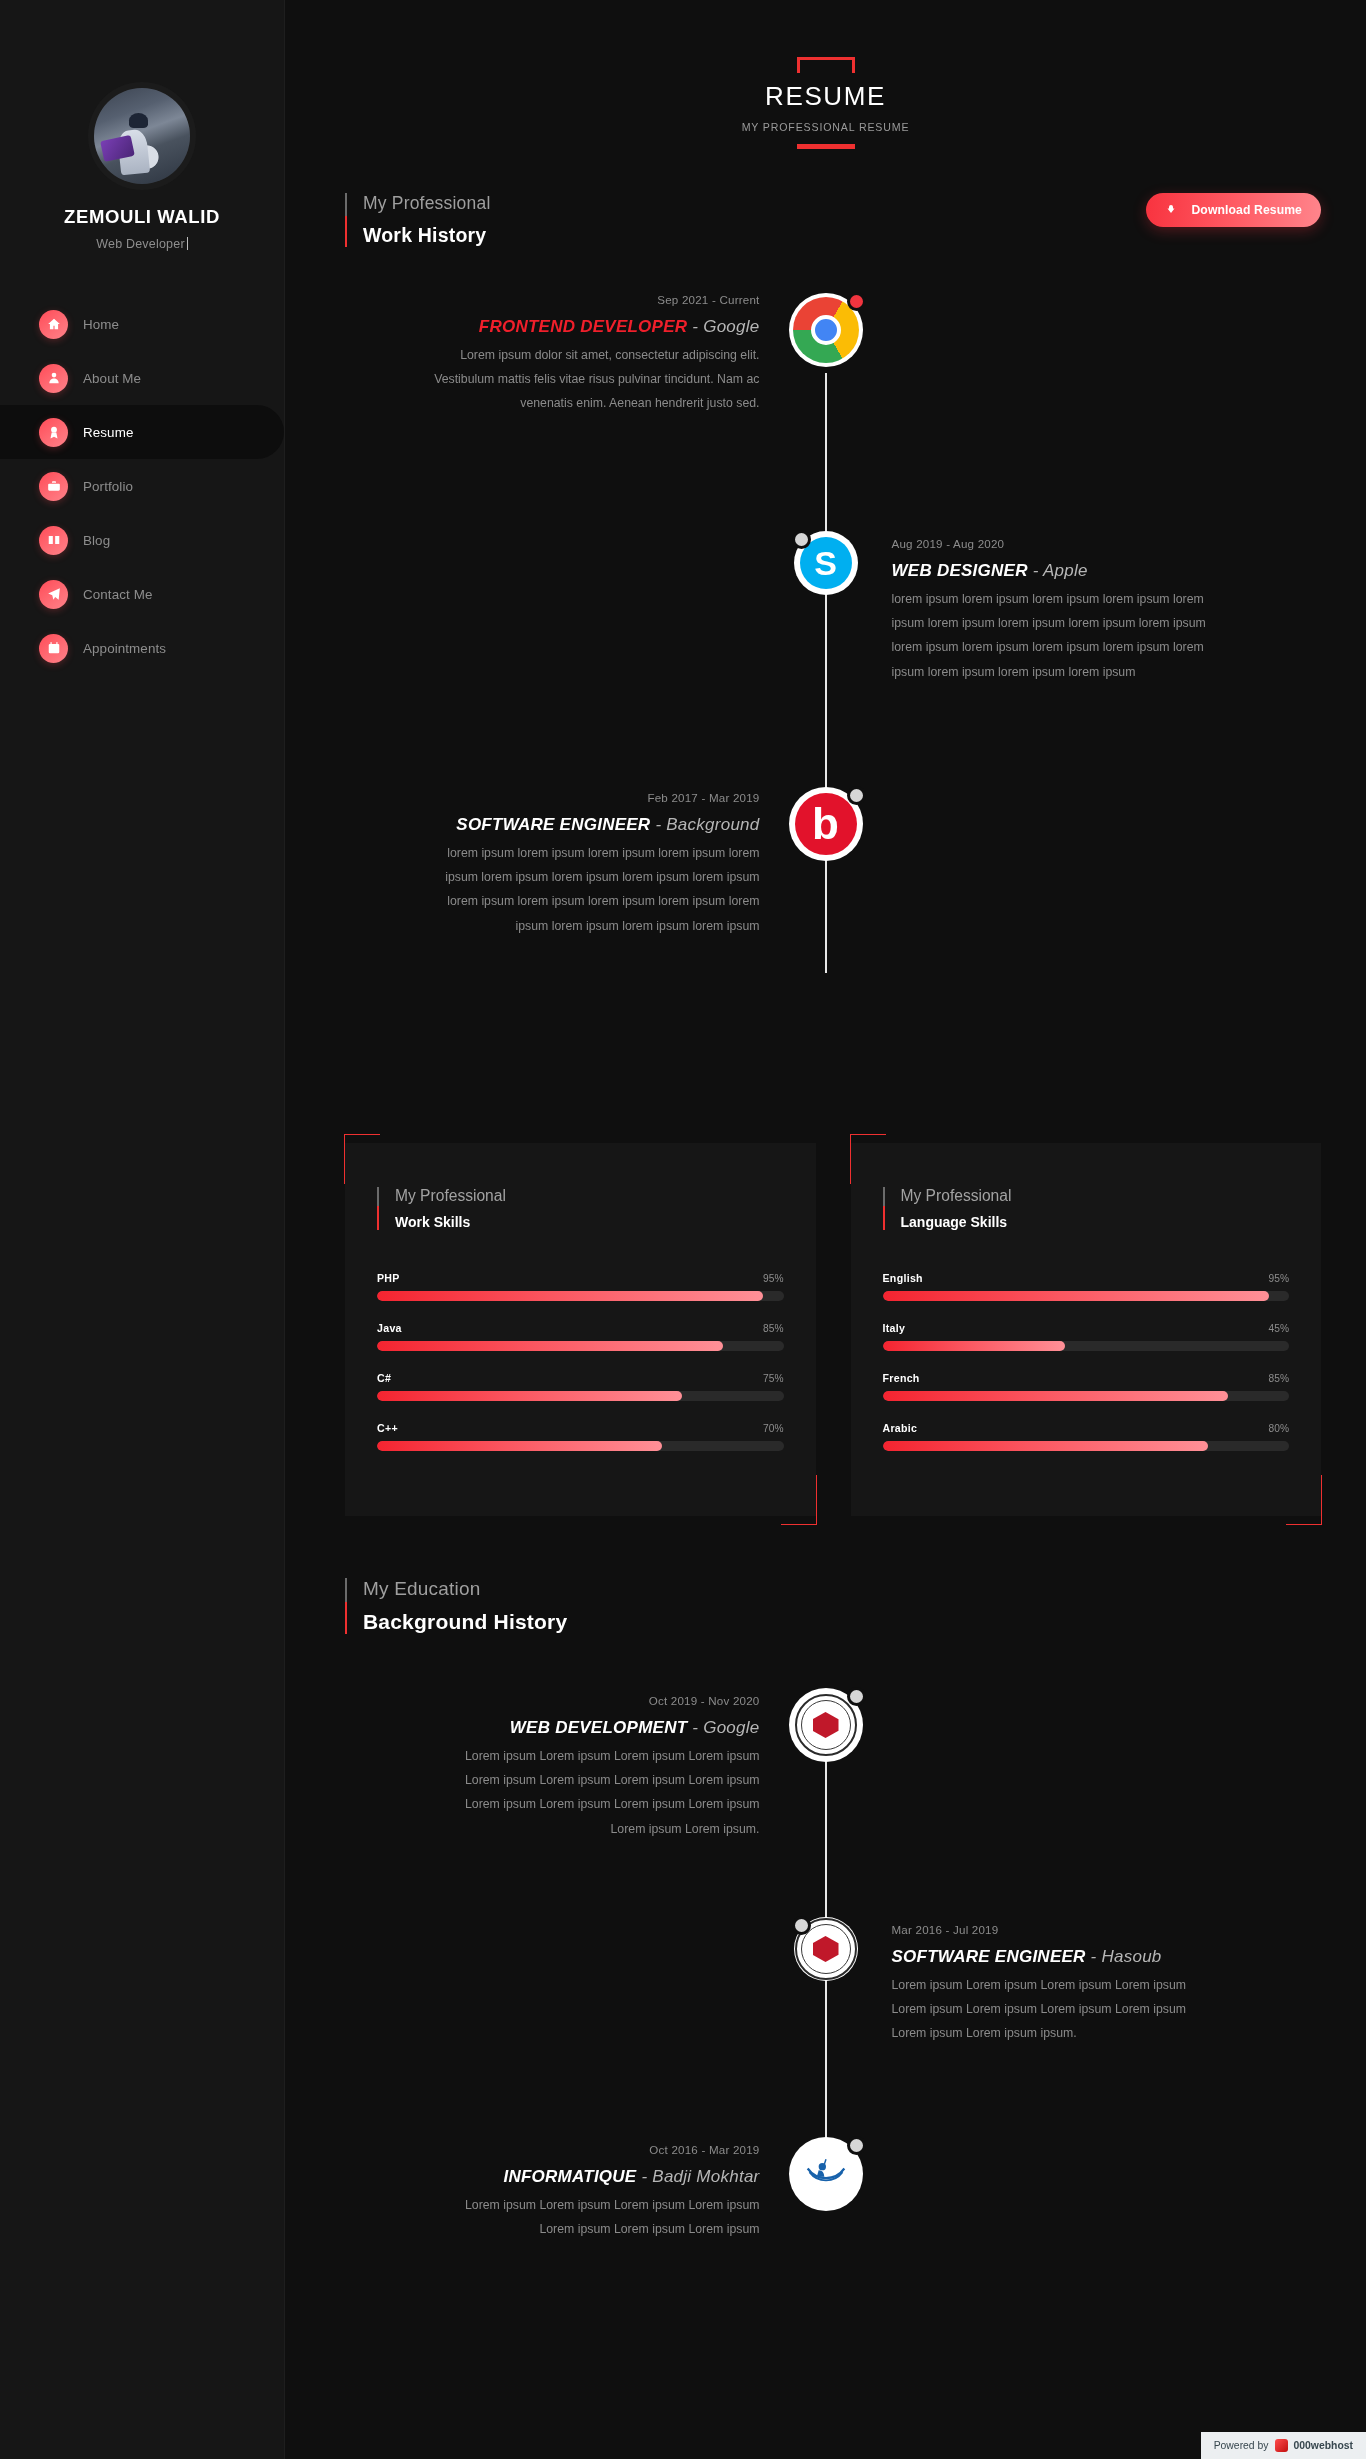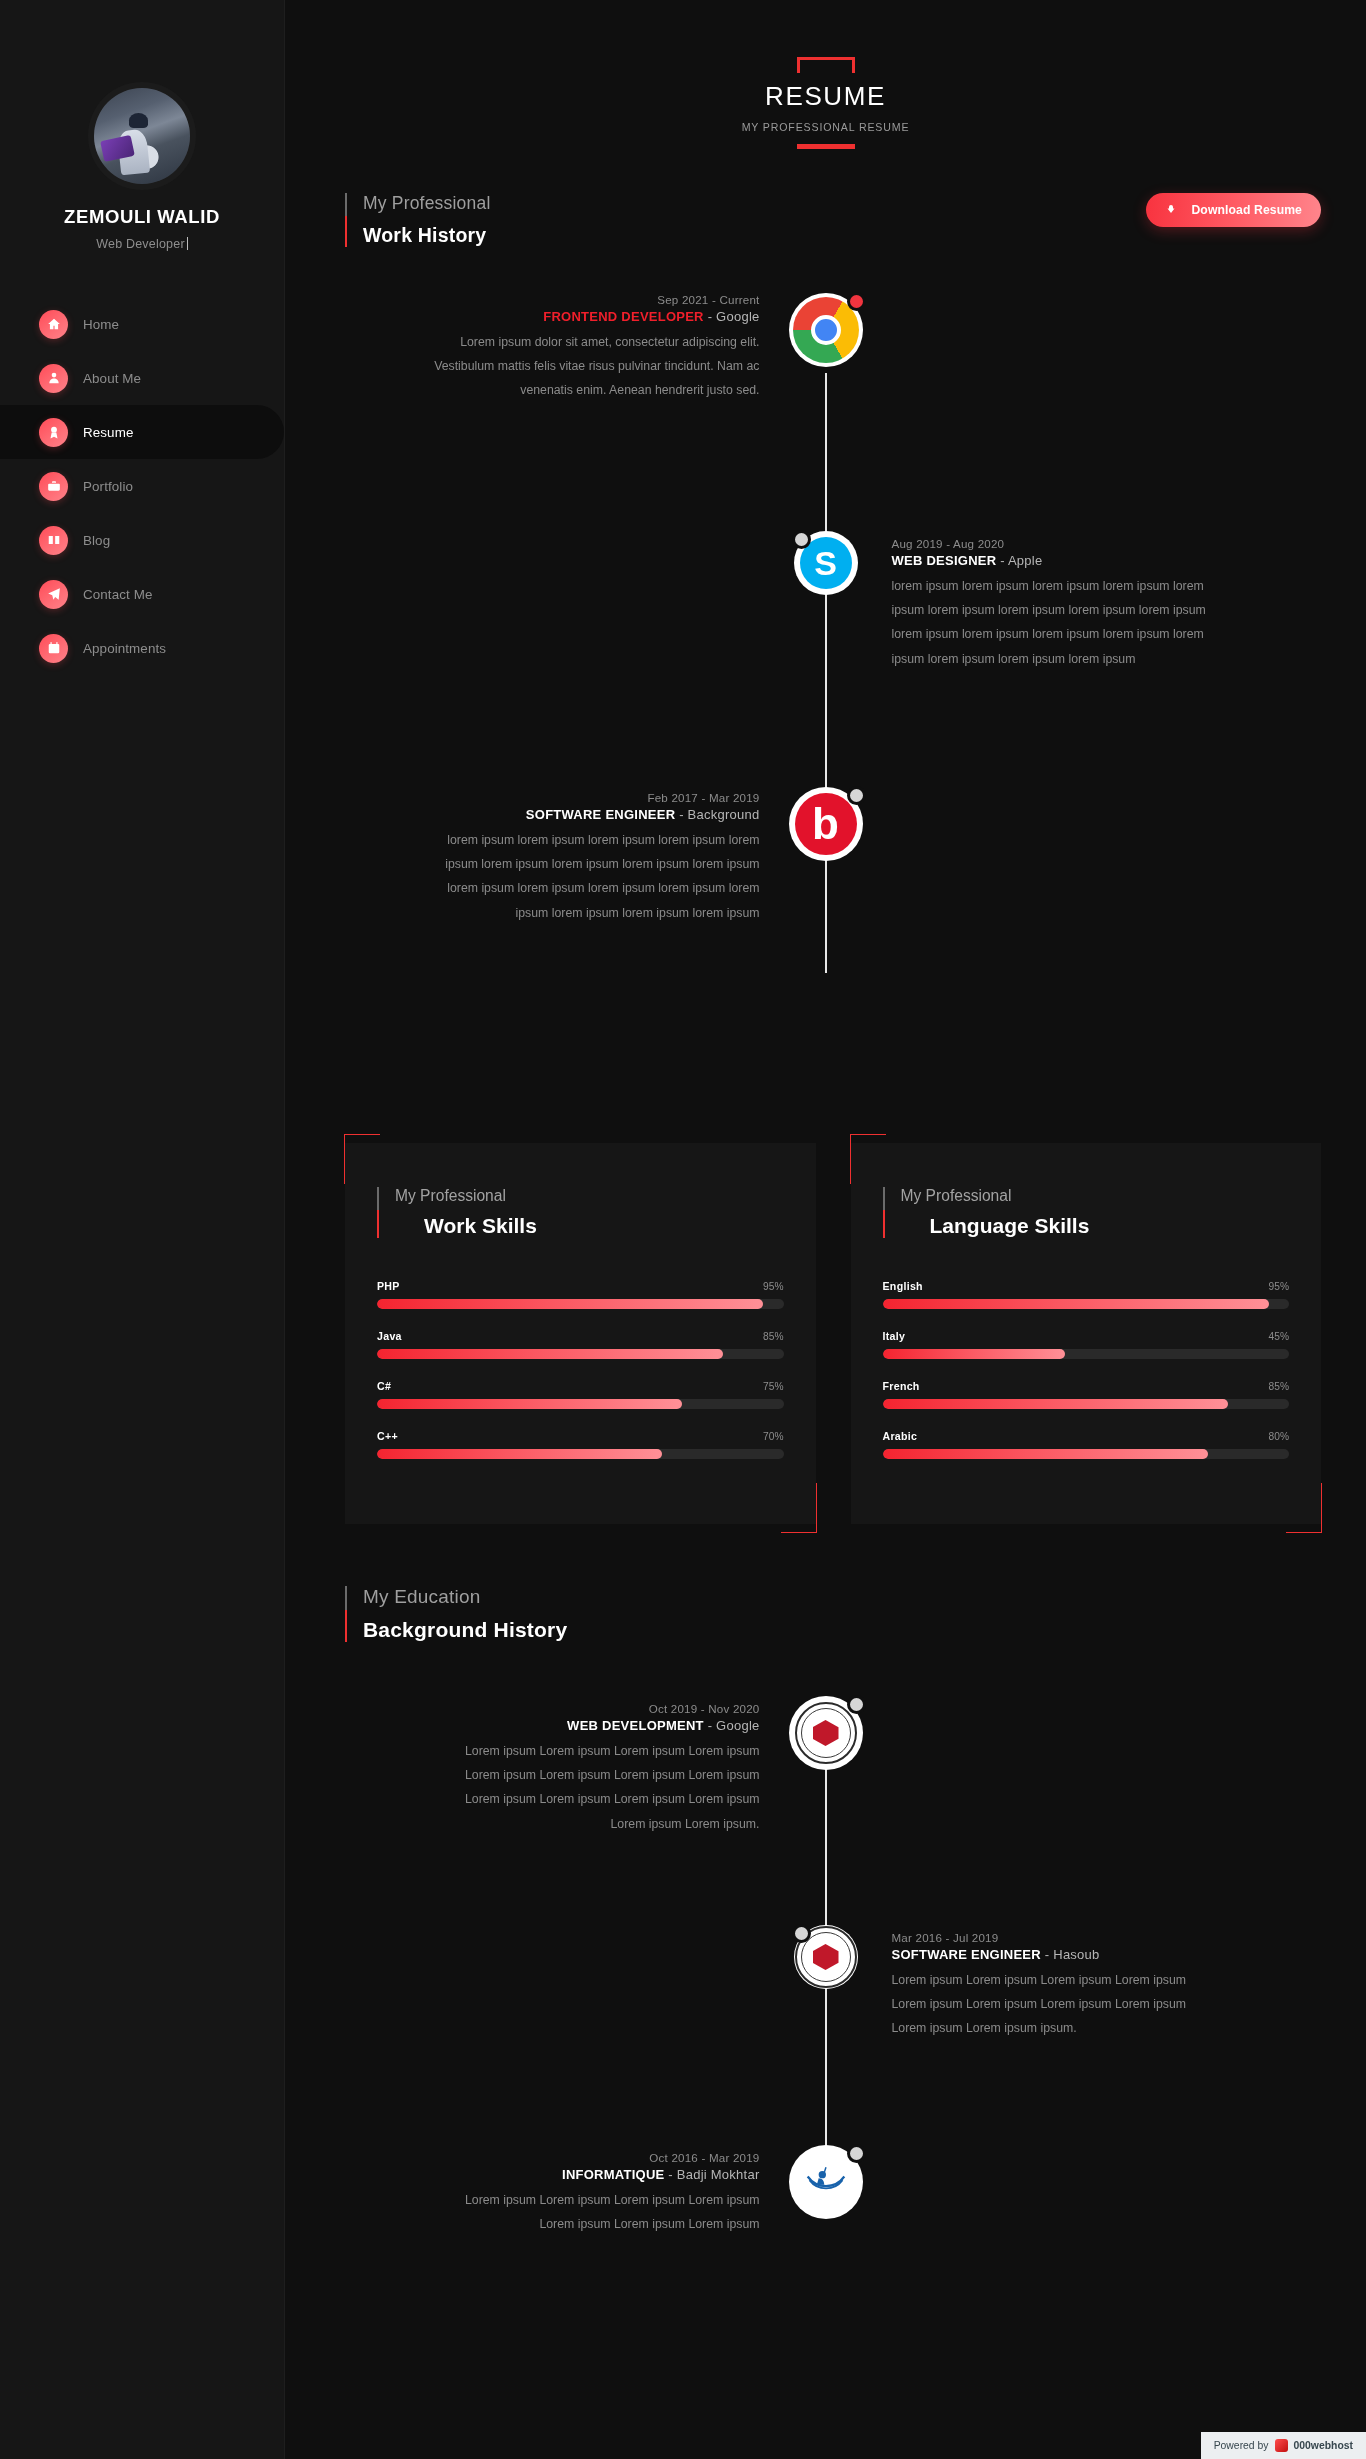--- a/index.html
+++ b/index.html
@@ -231,25 +231,26 @@
   }
   .tl-col.left  { text-align: right; padding-right: 66px; }
   .tl-col.right { text-align: left;  padding-left: 66px; }
   .tl-col.empty { visibility: hidden; }
   .tl-date {
     color: #8c8c8c;
     font-size: 11.6px;
     letter-spacing: .2px;
   }
   .tl-title {
-    margin-top: 3px;
-    font-size: 13px;
+    margin-top: 11px;
+    font-size: 17px;
     font-weight: bold;
     letter-spacing: .25px;
     color: #ffffff;
+    font-style: italic;
   }
   .tl-title.accent { color: #f01f2b; }
   .tl-title .org {
     font-weight: normal;
     color: #b6b6b6;
   }
   .tl-desc {
     margin-top: 6px;
     color: #8b8b8b;
     font-size: 12.3px;
@@ -325,21 +326,21 @@
     border: 1.5px solid #ef3030;
   }
   .corner.tl { left: 0; top: 0; border-right: none; border-bottom: none; transform: translate(-1px,-9px); width:36px; height:50px; }
   .corner.br { right: 0; bottom: 0; border-left: none; border-top: none; transform: translate(1px,9px); width:36px; height:50px; }
   .panel-head { display: flex; margin-bottom: 42px; }
   .panel-rule {
     width: 2px; align-self: stretch; margin-right: 16px;
     background: linear-gradient(180deg, #6b6b6b 0%, #6b6b6b 45%, #ef3030 45%, #ef3030 100%);
   }
   .panel-small { color:#a2a2a2; font-size:15.6px; }
-  .panel-big   { margin-top:9px; color:#ffffff; font-size:21px; font-weight:bold;margin-left:29px; }
+  .panel-big   { margin-top:9px; color:#ffffff; font-size:14px; font-weight:bold; }
 
   .skill-row { margin-bottom: 21px; text-align: right; }
   .skill-meta {
     display: flex; justify-content: space-between; align-items: baseline;
     margin-bottom: 7px;
   }
   .skill-name { color:#ffffff; font-size:10.6px; font-weight:bold; letter-spacing:.3px; }
   .skill-pct  { color:#8d8d8d; font-size:10.2px; }
   .skill-track {
     height: 10px;

